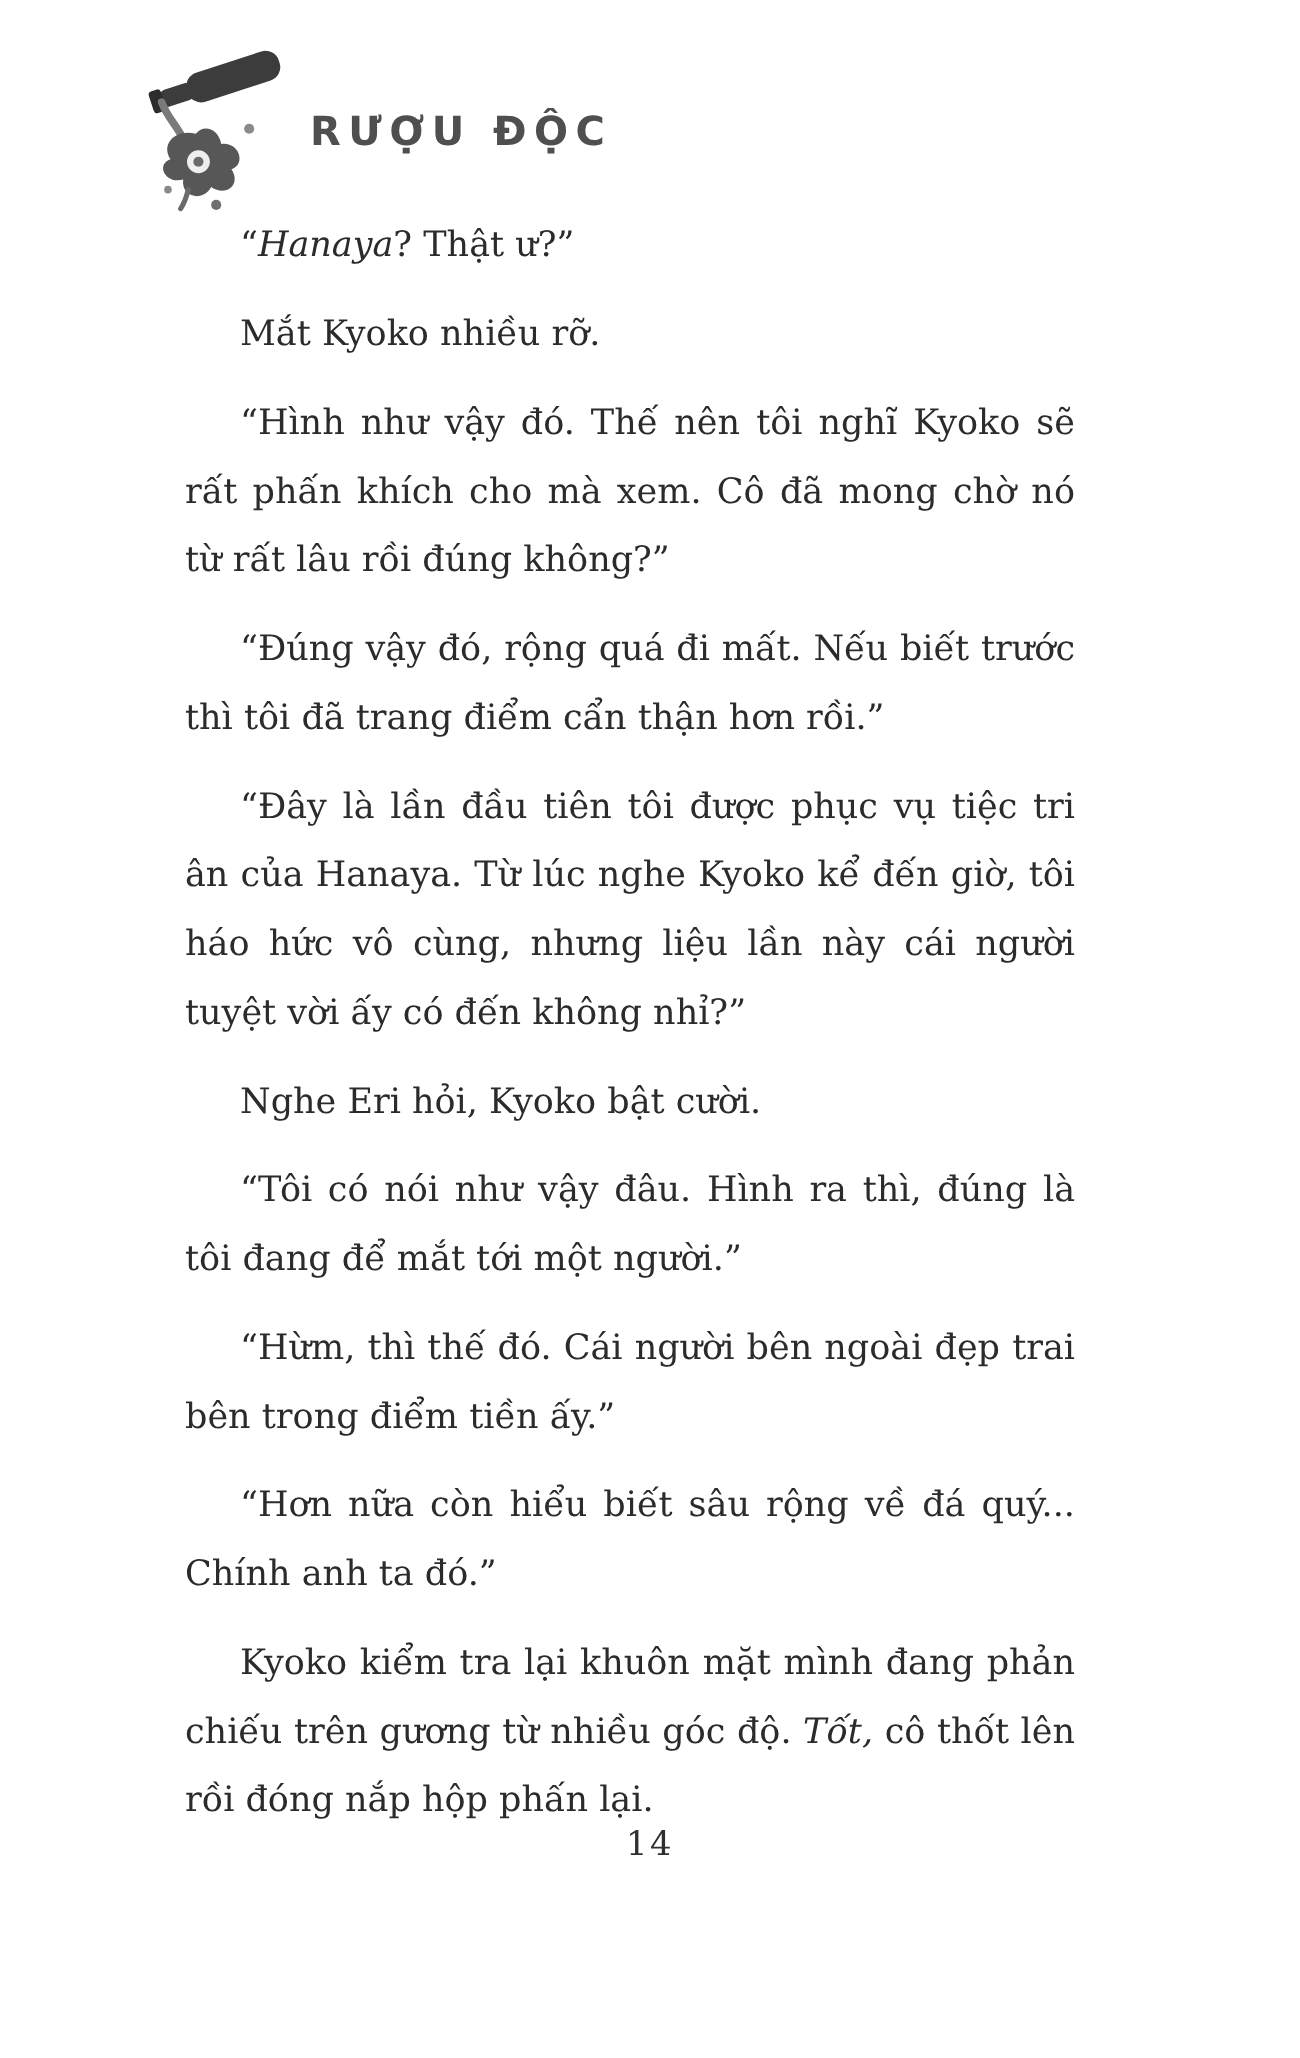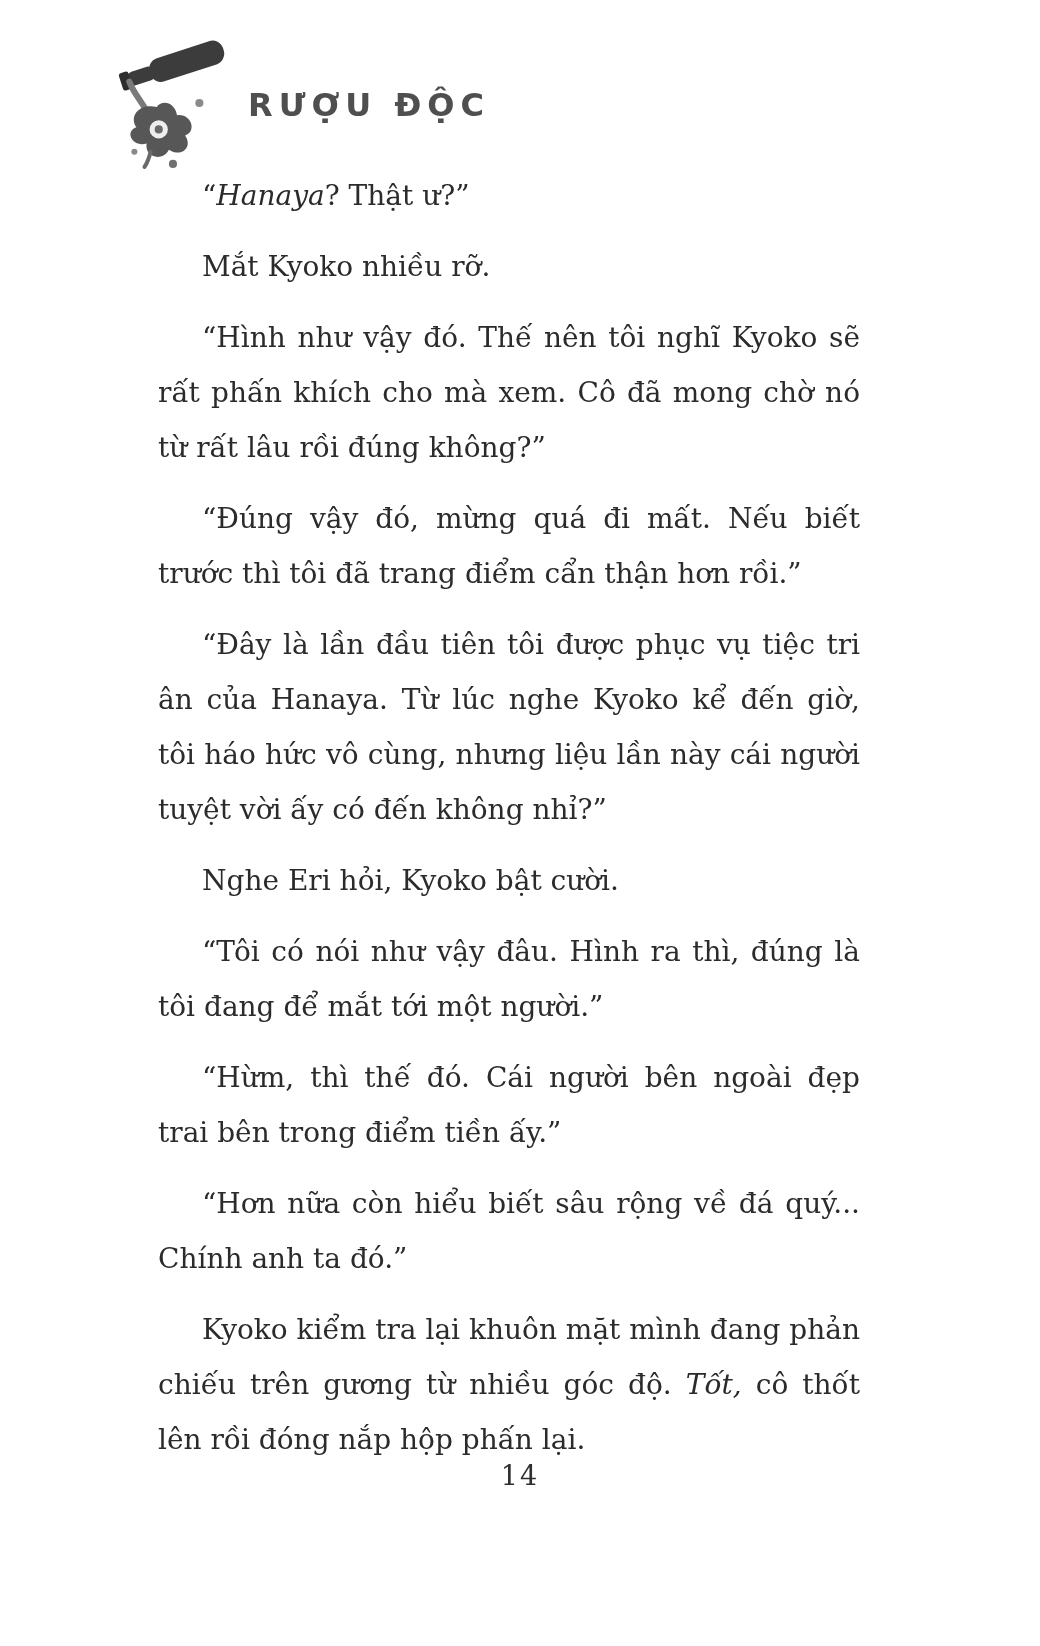--- a/index.html
+++ b/index.html
@@ -37,21 +37,20 @@
     left:148px;
     width:712px;
     color:#2b2b2b;
     font-size:28px;
     line-height:55px;
     text-align:justify;
   }
   .para {
     text-indent:44px;
     margin-bottom:16px;
-    margin-left:10px;
   }
   .it { font-style:italic; }
   .page-footer {
     position:absolute;
     top:1460px;
     left:0;
     width:100%;
     text-align:center;
   }
   .page-number {
@@ -87,21 +86,21 @@
     <div class="book-title">RƯỢU ĐỘC</div>
   </header>
 
   <main class="body-text">
     <p class="para"><span>“</span><span class="it">Hanaya</span><span>? Thật ư?”</span></p>
 
     <p class="para"><span>Mắt Kyoko nhiều rỡ.</span></p>
 
     <p class="para"><span>“Hình như vậy đó. Thế nên tôi nghĩ Kyoko sẽ rất phấn khích cho mà xem. Cô đã mong chờ nó từ rất lâu rồi đúng không?”</span></p>
 
-    <p class="para"><span>“Đúng vậy đó, mừng quá đi mất. Nếu biết trước thì tôi đã trang điểm cẩn thận hơn rồi.”</span></p>
+    <p class="para"><span>“Đúng vậy đó, rộng quá đi mất. Nếu biết trước thì tôi đã trang điểm cẩn thận hơn rồi.”</span></p>
 
     <p class="para"><span>“Đây là lần đầu tiên tôi được phục vụ tiệc tri ân của Hanaya. Từ lúc nghe Kyoko kể đến giờ, tôi háo hức vô cùng, nhưng liệu lần này cái người tuyệt vời ấy có đến không nhỉ?”</span></p>
 
     <p class="para"><span>Nghe Eri hỏi, Kyoko bật cười.</span></p>
 
     <p class="para"><span>“Tôi có nói như vậy đâu. Hình ra thì, đúng là tôi đang để mắt tới một người.”</span></p>
 
     <p class="para"><span>“Hừm, thì thế đó. Cái người bên ngoài đẹp trai bên trong điểm tiền ấy.”</span></p>
 
     <p class="para"><span>“Hơn nữa còn hiểu biết sâu rộng về đá quý... Chính anh ta đó.”</span></p>

